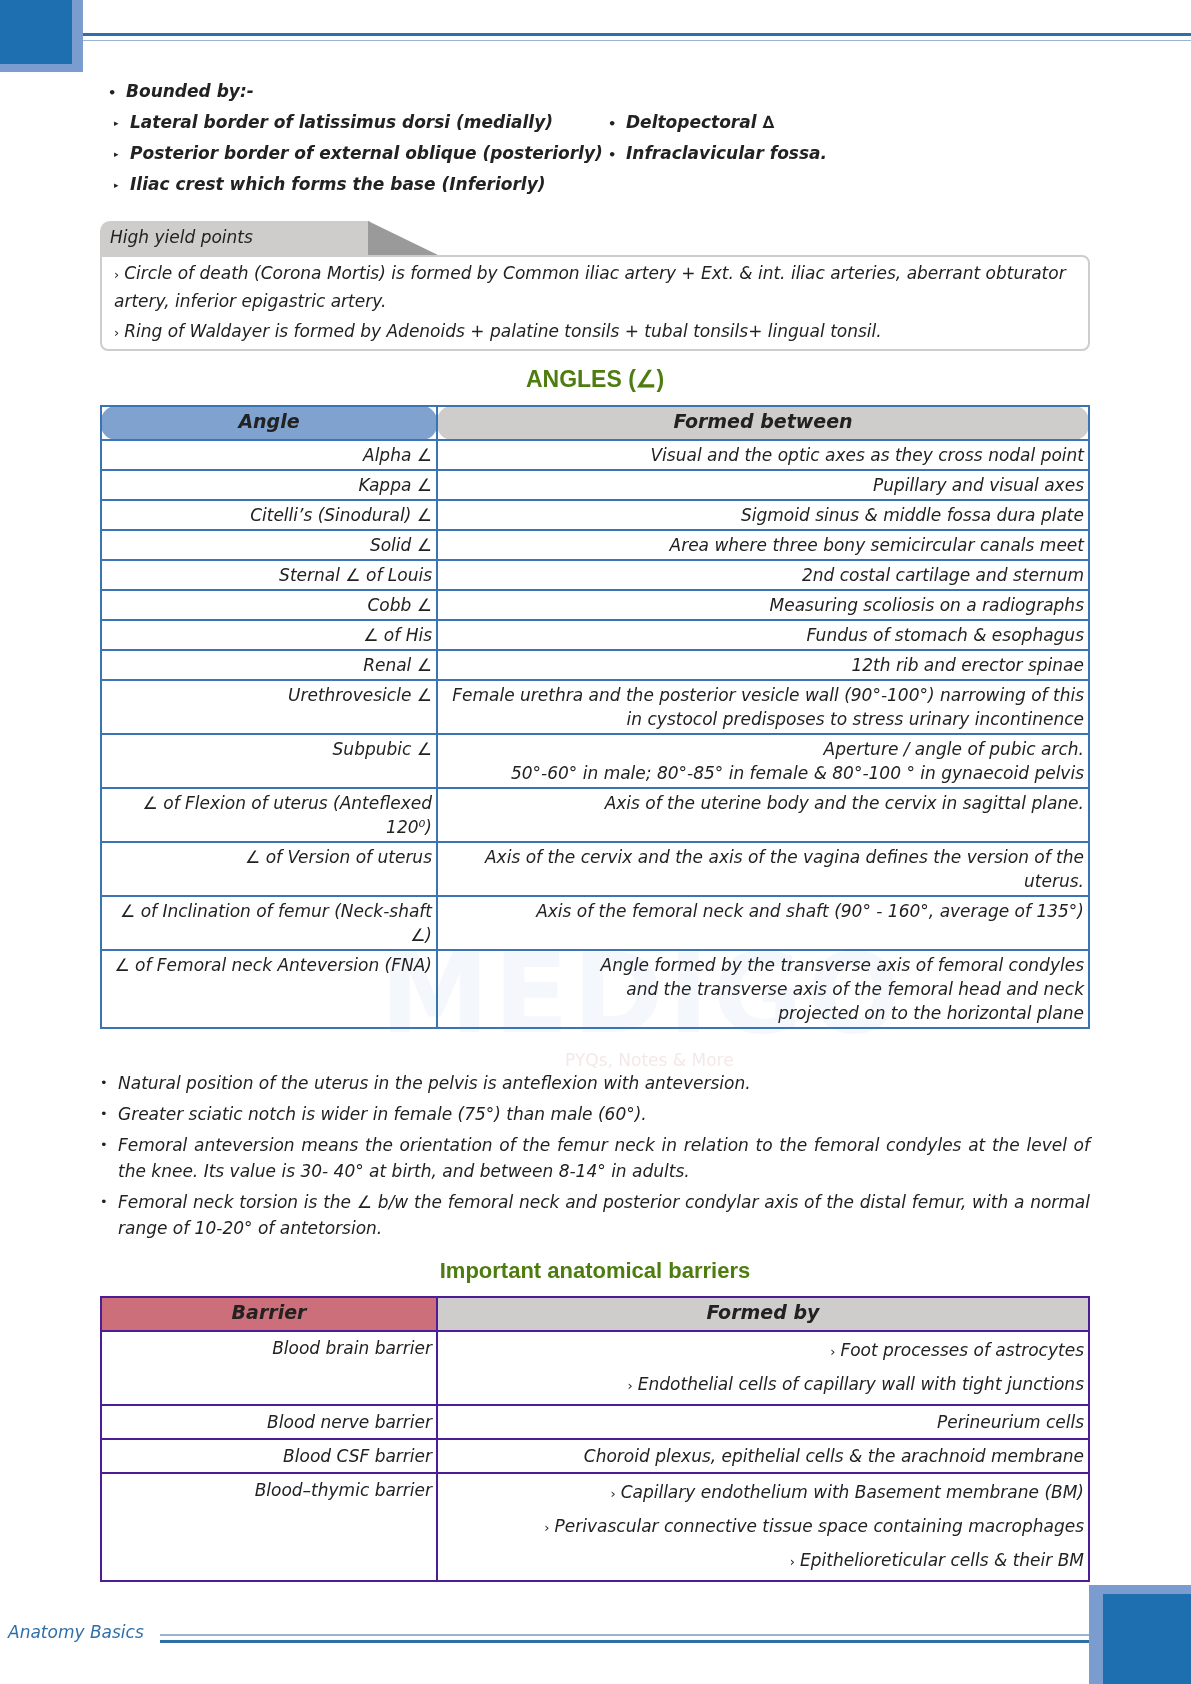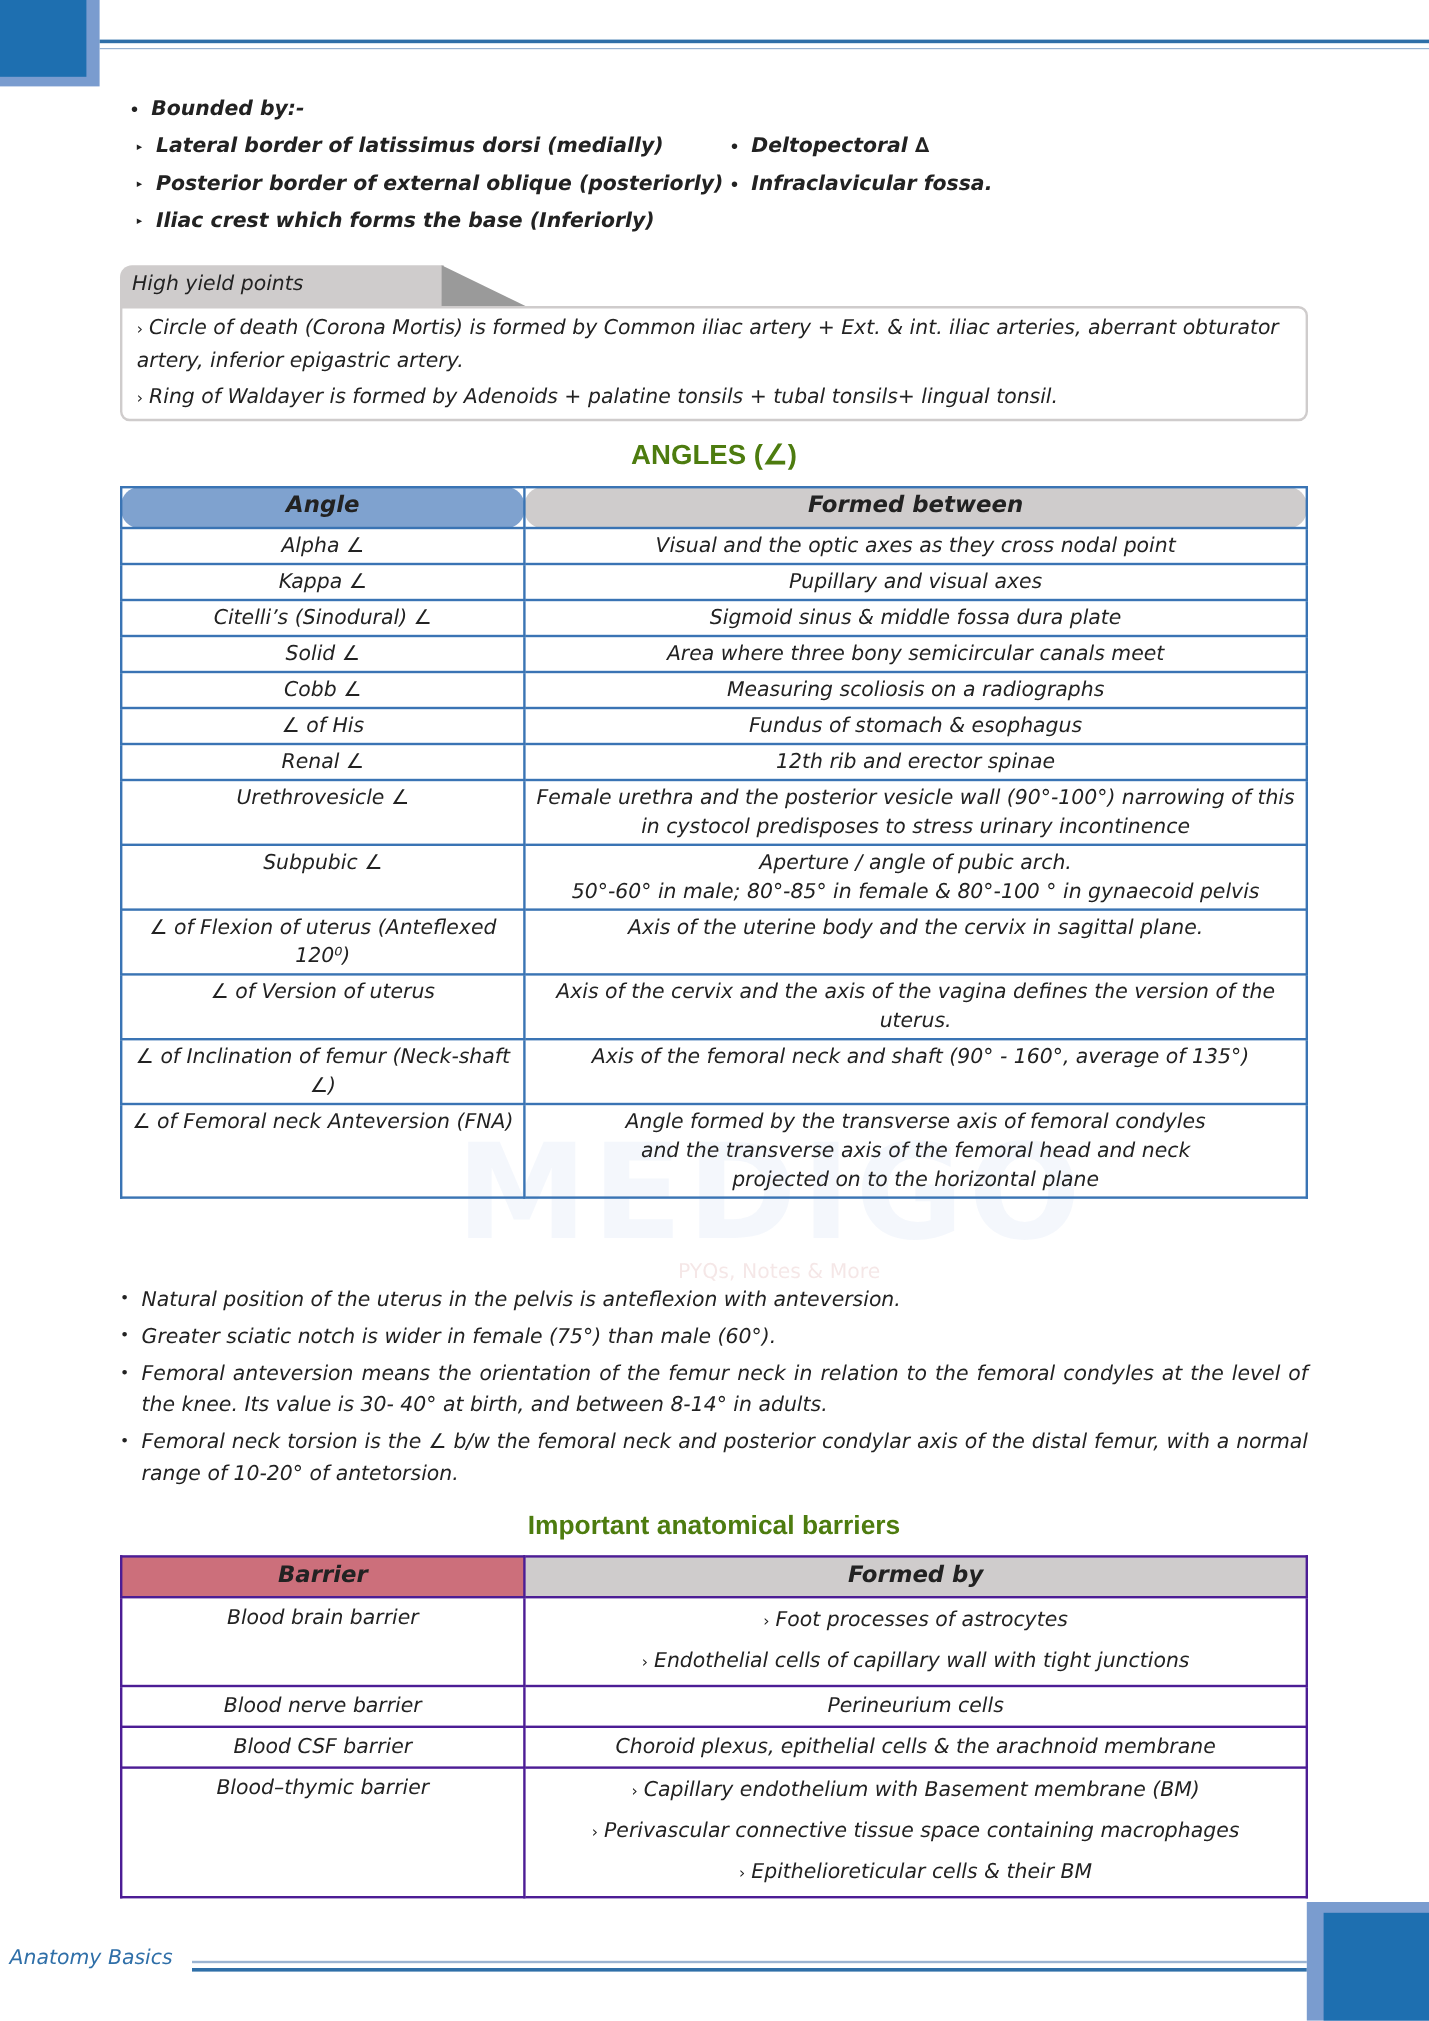--- a/index.html
+++ b/index.html
@@ -28,21 +28,21 @@
   .hy-tab { position: absolute; left: 0; top: 0; width: 270px; height: 35px; background: #cfcccc; border-radius: 10px 0 0 0; }
   .hy-tab-tri { position: absolute; left: 268px; top: 0; width: 0; height: 0; border-left: 72px solid #9a9a9a; border-bottom: 35px solid transparent; transform: scaleY(-1); }
   .hy-label { position: absolute; left: 10px; top: 6px; font-size: 17px; font-style: italic; color: #222; }
   .hy-box { position: absolute; left: 0; top: 34px; width: 986px; height: 92px; border: 2px solid #cfcccc; border-radius: 0 8px 8px 8px; background: #fff; }
   .hy-item { position: absolute; left: 12px; font-size: 17px; font-style: italic; line-height: 26px; width: 960px; }
   .chev { font-style: normal; font-size: 13px; margin-right: 5px; }
 
   .sec-title { position: absolute; left: 100px; width: 990px; text-align: center; font-weight: bold; color: #4d7c0f; font-family: "Liberation Sans", sans-serif; }
 
   table { border-collapse: collapse; position: absolute; left: 100px; width: 990px; font-style: italic; font-size: 17px; }
-  td, th { padding: 2px 4px; vertical-align: top; text-align: center; line-height: 24px; }
+  td, th { padding: 2px 4px; vertical-align: top; text-align: right; line-height: 24px; }
   .angles td, .angles th { border: 2px solid #3a74b4; }
   .angles th { text-align: center; font-weight: bold; font-size: 19px; height: 28px; border-radius: 15px; }
   .angles th.h1 { background: #7fa2cf; }
   .angles th.h2 { background: #cfcccc; }
   .angles td.c1 { width: 326px; }
   .barriers td, .barriers th { border: 2px solid #4c1d95; }
   .barriers th { text-align: center; font-weight: bold; font-size: 19px; height: 28px; }
   .barriers th.h1 { background: #cc6f7b; }
   .barriers th.h2 { background: #cfcccc; }
   .barriers td.c1 { width: 326px; }
@@ -112,20 +112,24 @@
       </tr>
       <tr>
         <td class="c1">Citelli’s (Sinodural) ∠</td>
         <td style="white-space: pre-line;">Sigmoid sinus &amp; middle fossa dura plate</td>
       </tr>
       <tr>
         <td class="c1">Solid ∠</td>
         <td style="white-space: pre-line;">Area where three bony semicircular canals meet</td>
       </tr>
       <tr>
+        <td class="c1">Sternal ∠ of Louis</td>
+        <td style="white-space: pre-line;">2nd costal cartilage and sternum</td>
+      </tr>
+      <tr>
         <td class="c1">Cobb ∠</td>
         <td style="white-space: pre-line;">Measuring scoliosis on a radiographs</td>
       </tr>
       <tr>
         <td class="c1">∠ of His</td>
         <td style="white-space: pre-line;">Fundus of stomach &amp; esophagus</td>
       </tr>
       <tr>
         <td class="c1">Renal ∠</td>
         <td style="white-space: pre-line;">12th rib and erector spinae</td>

